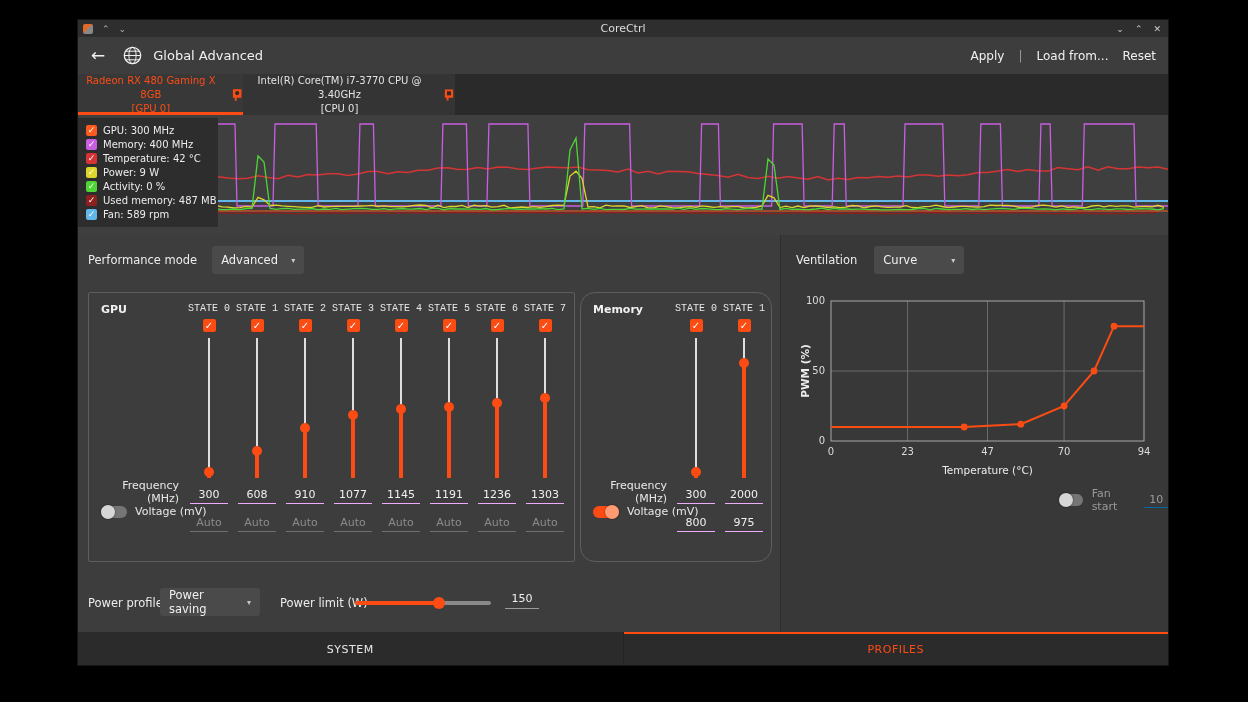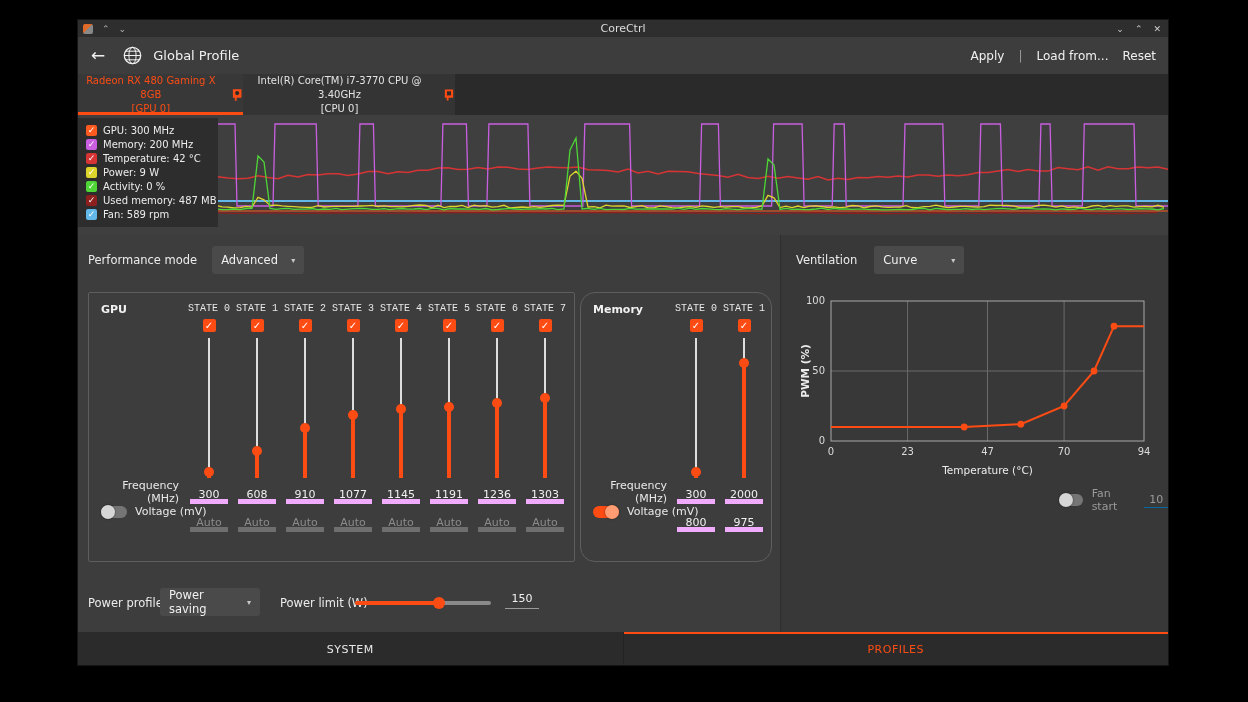--- a/index.html
+++ b/index.html
@@ -76,21 +76,21 @@
   #gpu-states { left:96px; }
   #mem-states { left:91px; }
   .st-col { width:48px; display:flex; flex-direction:column; align-items:center; }
   .st-name { font-size:10px; color:#e8e8e8; height:14px; white-space:nowrap;font-family:Liberation Mono, monospace; }
   .st-check { margin-top:2px; width:13px; height:13px; min-width:13px; line-height:13px; font-size:10px; }
   .st-slider { margin:6px 0 10px; width:12px; height:140px; position:relative; cursor:pointer; }
   .st-track { position:absolute; left:5px; top:0; bottom:0; width:2px; background:#dedede; }
   .st-fill { position:absolute; left:4px; bottom:0; width:4px; background:var(--accent); }
   .st-knob { position:absolute; left:1px; width:10px; height:10px; border-radius:50%; background:var(--accent); }
   .st-freq, .st-volt { width:38px; height:16px; text-align:center; font-size:11px; color:#f0f0f0;
-                       border-bottom:5px solid #f0abfc; cursor:text; }
+                       border-bottom:1px solid #f0abfc; cursor:text; }
   .st-volt { margin-top:12px; }
   .st-volt.auto { color:#8c8c8c; border-bottom-color:#6f6f6f; }
   .freq-label { position:absolute; top:186px; left:0; width:90px; text-align:right;
                 font-size:11px; color:#e8e8e8; }
   .mem-box .freq-label { width:86px; }
   .volt-row { position:absolute; top:212px; left:12px; display:flex; align-items:center; gap:8px;
               font-size:11px; color:#e8e8e8; }
 
   .toggle { width:26px; height:12px; border-radius:6px; background:#757575; position:relative; cursor:pointer; }
   .toggle .dot { position:absolute; top:-1px; left:0; width:14px; height:14px; border-radius:50%;
@@ -145,21 +145,21 @@
 
     <div class="header">
       <span class="back">←</span>
       <svg class="globe" width="21" height="21" viewBox="0 0 21 21">
         <circle cx="10.5" cy="10.5" r="8.2" fill="none" stroke="#f0f0f0" stroke-width="1.3"></circle>
         <ellipse cx="10.5" cy="10.5" rx="3.6" ry="8.2" fill="none" stroke="#f0f0f0" stroke-width="1"></ellipse>
         <line x1="2.3" y1="10.5" x2="18.7" y2="10.5" stroke="#f0f0f0" stroke-width="1"></line>
         <line x1="3.6" y1="6.2" x2="17.4" y2="6.2" stroke="#f0f0f0" stroke-width="1"></line>
         <line x1="3.6" y1="14.8" x2="17.4" y2="14.8" stroke="#f0f0f0" stroke-width="1"></line>
       </svg>
-      <span class="page-title">Global Profile</span>
+      <span class="page-title">Global Advanced</span>
       <div class="header-actions">
         <span class="hbtn">Apply</span>
         <span class="hsep">|</span>
         <span class="hbtn">Load from...</span>
         <span class="hbtn">Reset</span>
       </div>
     </div>
 
     <div class="tabbar">
       <div class="tab t0 selected">
@@ -194,21 +194,21 @@
           <polyline points="0.0,90.2 6.0,90.5 12.0,91.5 18.0,92.0 24.0,92.3 30.0,93.0 36.0,92.4 42.0,91.9 48.0,92.5 54.0,92.6 60.0,91.8 66.0,91.1 72.0,91.3 78.0,92.6 84.0,92.0 90.0,91.0 96.0,92.8 102.0,91.9 108.0,91.0 114.0,92.5 120.0,90.5 126.0,91.1 132.0,90.1 138.0,90.3 144.0,91.9 150.0,92.2 156.0,92.9 162.0,92.6 168.0,91.4 174.0,92.1 180.0,82.4 186.0,84.8 192.0,90.4 198.0,90.1 204.0,90.9 210.0,91.3 216.0,91.7 222.0,92.1 228.0,92.4 234.0,92.4 240.0,90.6 246.0,92.0 252.0,91.6 258.0,91.3 264.0,91.4 270.0,91.4 276.0,91.3 282.0,91.0 288.0,90.9 294.0,90.4 300.0,91.5 306.0,90.8 312.0,91.6 318.0,91.6 324.0,91.9 330.0,91.3 336.0,90.4 342.0,90.0 348.0,90.4 354.0,92.8 360.0,90.2 366.0,92.6 372.0,91.3 378.0,91.5 384.0,90.3 390.0,92.5 396.0,90.2 402.0,91.1 408.0,90.7 414.0,92.1 420.0,91.7 426.0,90.3 432.0,92.9 438.0,92.3 444.0,92.0 450.0,92.4 456.0,91.6 462.0,92.4 468.0,91.6 474.0,90.5 480.0,90.2 486.0,90.3 492.0,61.0 498.0,56.2 504.0,63.4 510.0,92.0 516.0,91.7 522.0,92.9 528.0,90.1 534.0,91.2 540.0,91.0 546.0,90.9 552.0,92.5 558.0,91.6 564.0,90.6 570.0,92.8 576.0,92.9 582.0,90.8 588.0,91.6 594.0,92.6 600.0,92.8 606.0,92.1 612.0,91.7 618.0,92.4 624.0,90.9 630.0,91.5 636.0,92.3 642.0,91.6 648.0,92.1 654.0,91.7 660.0,91.6 666.0,92.9 672.0,93.0 678.0,92.3 684.0,90.9 690.0,80.4 696.0,82.8 702.0,92.6 708.0,91.2 714.0,92.6 720.0,91.0 726.0,92.6 732.0,91.2 738.0,91.0 744.0,91.6 750.0,92.5 756.0,91.9 762.0,92.6 768.0,92.1 774.0,90.5 780.0,90.9 786.0,92.9 792.0,91.5 798.0,90.8 804.0,91.9 810.0,92.3 816.0,92.2 822.0,92.1 828.0,90.6 834.0,92.5 840.0,92.7 846.0,91.6 852.0,91.4 858.0,90.2 864.0,91.5 870.0,92.7 876.0,92.0 882.0,91.3 888.0,91.3 894.0,91.8 900.0,92.2 906.0,91.6 912.0,90.1 918.0,90.5 924.0,90.3 930.0,90.4 936.0,91.1 942.0,92.5 948.0,92.5 954.0,92.1 960.0,90.3 966.0,90.1 972.0,90.8 978.0,92.1 984.0,90.8 990.0,92.6 996.0,91.9 1002.0,92.7 1008.0,92.7 1014.0,91.0 1020.0,90.3 1026.0,91.9 1032.0,90.7 1038.0,91.4 1044.0,90.8 1050.0,90.8 1056.0,92.2 1062.0,91.6 1068.0,91.5 1074.0,91.8 1080.0,90.3 1086.0,92.3" fill="none" stroke="#ddd42c" stroke-width="1.3"></polyline>
           <polyline points="0.0,94.3 6.0,94.7 12.0,93.4 18.0,93.3 24.0,93.3 30.0,93.7 36.0,93.6 42.0,93.6 48.0,94.8 54.0,94.1 60.0,94.5 66.0,93.7 72.0,94.2 78.0,93.3 84.0,94.4 90.0,94.5 96.0,93.8 102.0,93.5 108.0,94.5 114.0,94.0 120.0,93.4 126.0,93.3 132.0,94.4 138.0,93.9 144.0,94.6 150.0,94.5 156.0,94.0 162.0,94.7 168.0,93.5 174.0,93.4 180.0,41.0 186.0,47.0 192.0,93.5 198.0,94.4 204.0,93.6 210.0,93.4 216.0,94.3 222.0,94.2 228.0,94.1 234.0,93.5 240.0,94.7 246.0,94.0 252.0,94.4 258.0,93.3 264.0,94.7 270.0,94.1 276.0,93.7 282.0,93.3 288.0,93.7 294.0,94.3 300.0,94.4 306.0,93.6 312.0,94.6 318.0,93.9 324.0,93.5 330.0,94.2 336.0,94.0 342.0,93.5 348.0,94.6 354.0,93.3 360.0,93.4 366.0,94.8 372.0,93.5 378.0,94.0 384.0,94.0 390.0,94.2 396.0,94.0 402.0,94.3 408.0,93.5 414.0,94.8 420.0,94.5 426.0,93.8 432.0,93.5 438.0,94.0 444.0,94.4 450.0,93.9 456.0,94.0 462.0,93.6 468.0,94.0 474.0,93.3 480.0,94.6 486.0,93.8 492.0,35.0 498.0,23.0 504.0,94.0 510.0,93.3 516.0,94.3 522.0,93.3 528.0,94.6 534.0,94.4 540.0,94.3 546.0,94.5 552.0,93.3 558.0,94.1 564.0,94.1 570.0,94.0 576.0,94.0 582.0,94.0 588.0,93.9 594.0,94.1 600.0,93.2 606.0,94.3 612.0,93.2 618.0,94.3 624.0,93.5 630.0,93.8 636.0,94.4 642.0,94.7 648.0,93.6 654.0,94.2 660.0,94.6 666.0,93.9 672.0,93.3 678.0,94.1 684.0,94.0 690.0,44.0 696.0,50.0 702.0,94.4 708.0,93.4 714.0,94.3 720.0,94.2 726.0,94.7 732.0,94.5 738.0,94.0 744.0,93.2 750.0,94.7 756.0,93.3 762.0,94.0 768.0,94.0 774.0,94.3 780.0,94.1 786.0,94.2 792.0,94.6 798.0,94.3 804.0,94.8 810.0,94.8 816.0,94.7 822.0,94.5 828.0,94.7 834.0,94.5 840.0,93.5 846.0,93.3 852.0,94.8 858.0,93.3 864.0,94.0 870.0,94.6 876.0,94.3 882.0,94.4 888.0,93.7 894.0,94.5 900.0,93.9 906.0,94.7 912.0,94.2 918.0,93.6 924.0,93.4 930.0,93.8 936.0,94.4 942.0,93.3 948.0,93.4 954.0,93.6 960.0,94.2 966.0,93.8 972.0,94.2 978.0,94.8 984.0,93.9 990.0,94.5 996.0,94.4 1002.0,93.2 1008.0,94.3 1014.0,94.6 1020.0,93.6 1026.0,94.1 1032.0,94.6 1038.0,93.9 1044.0,93.8 1050.0,94.5 1056.0,94.2 1062.0,93.7 1068.0,93.9 1074.0,94.0 1080.0,94.8 1086.0,93.5" fill="none" stroke="#4ed636" stroke-width="1.3"></polyline>
         </svg>
       <div class="legend" id="legend">
           <div class="legend-item">
             <div class="cbx" style="background: rgb(252, 90, 30);">✓</div>
             <div style="white-space: nowrap;">GPU: 300 MHz</div>
           </div>
           <div class="legend-item">
             <div class="cbx" style="background: rgb(201, 95, 224);">✓</div>
-            <div style="white-space: nowrap;">Memory: 200 MHz</div>
+            <div style="white-space: nowrap;">Memory: 400 MHz</div>
           </div>
           <div class="legend-item">
             <div class="cbx" style="background: rgb(214, 52, 52);">✓</div>
             <div style="white-space: nowrap;">Temperature: 42 °C</div>
           </div>
           <div class="legend-item">
             <div class="cbx" style="background: rgb(221, 212, 44);">✓</div>
             <div style="white-space: nowrap;">Power: 9 W</div>
           </div>
           <div class="legend-item">

